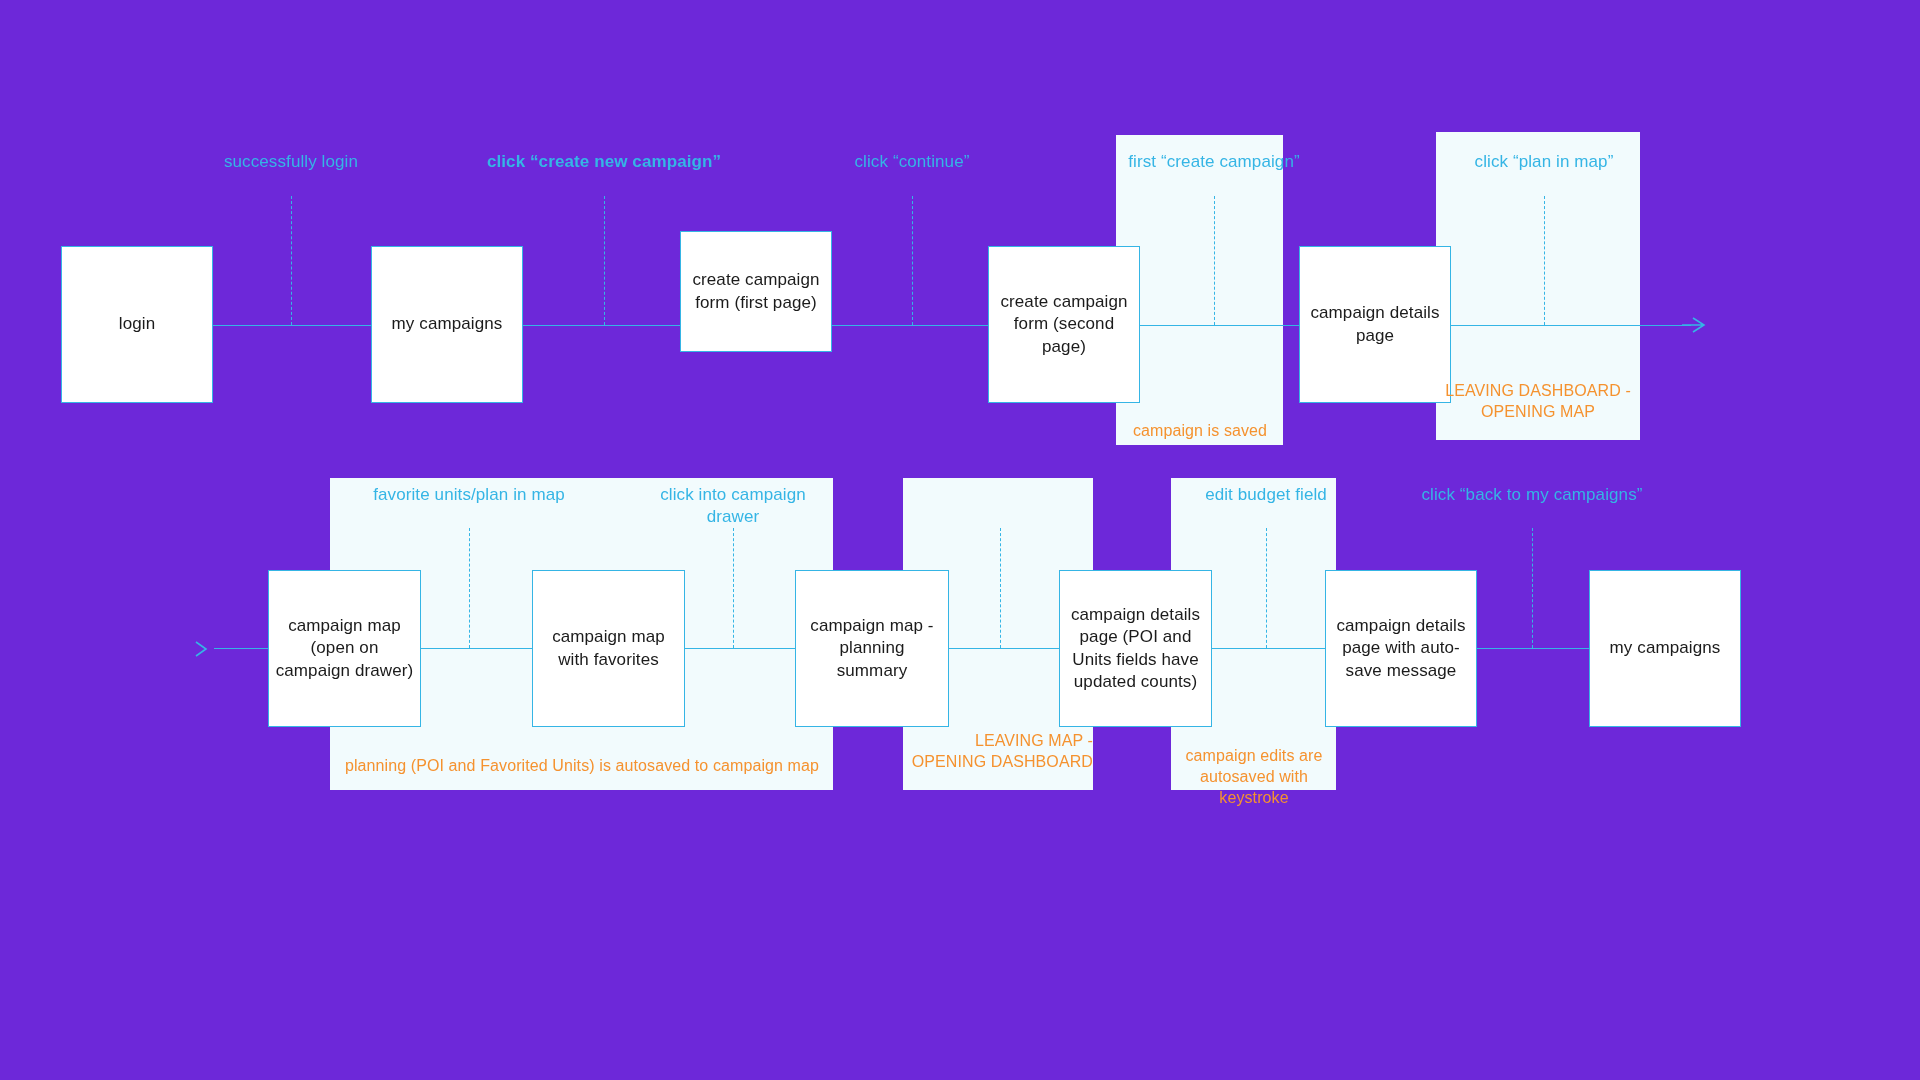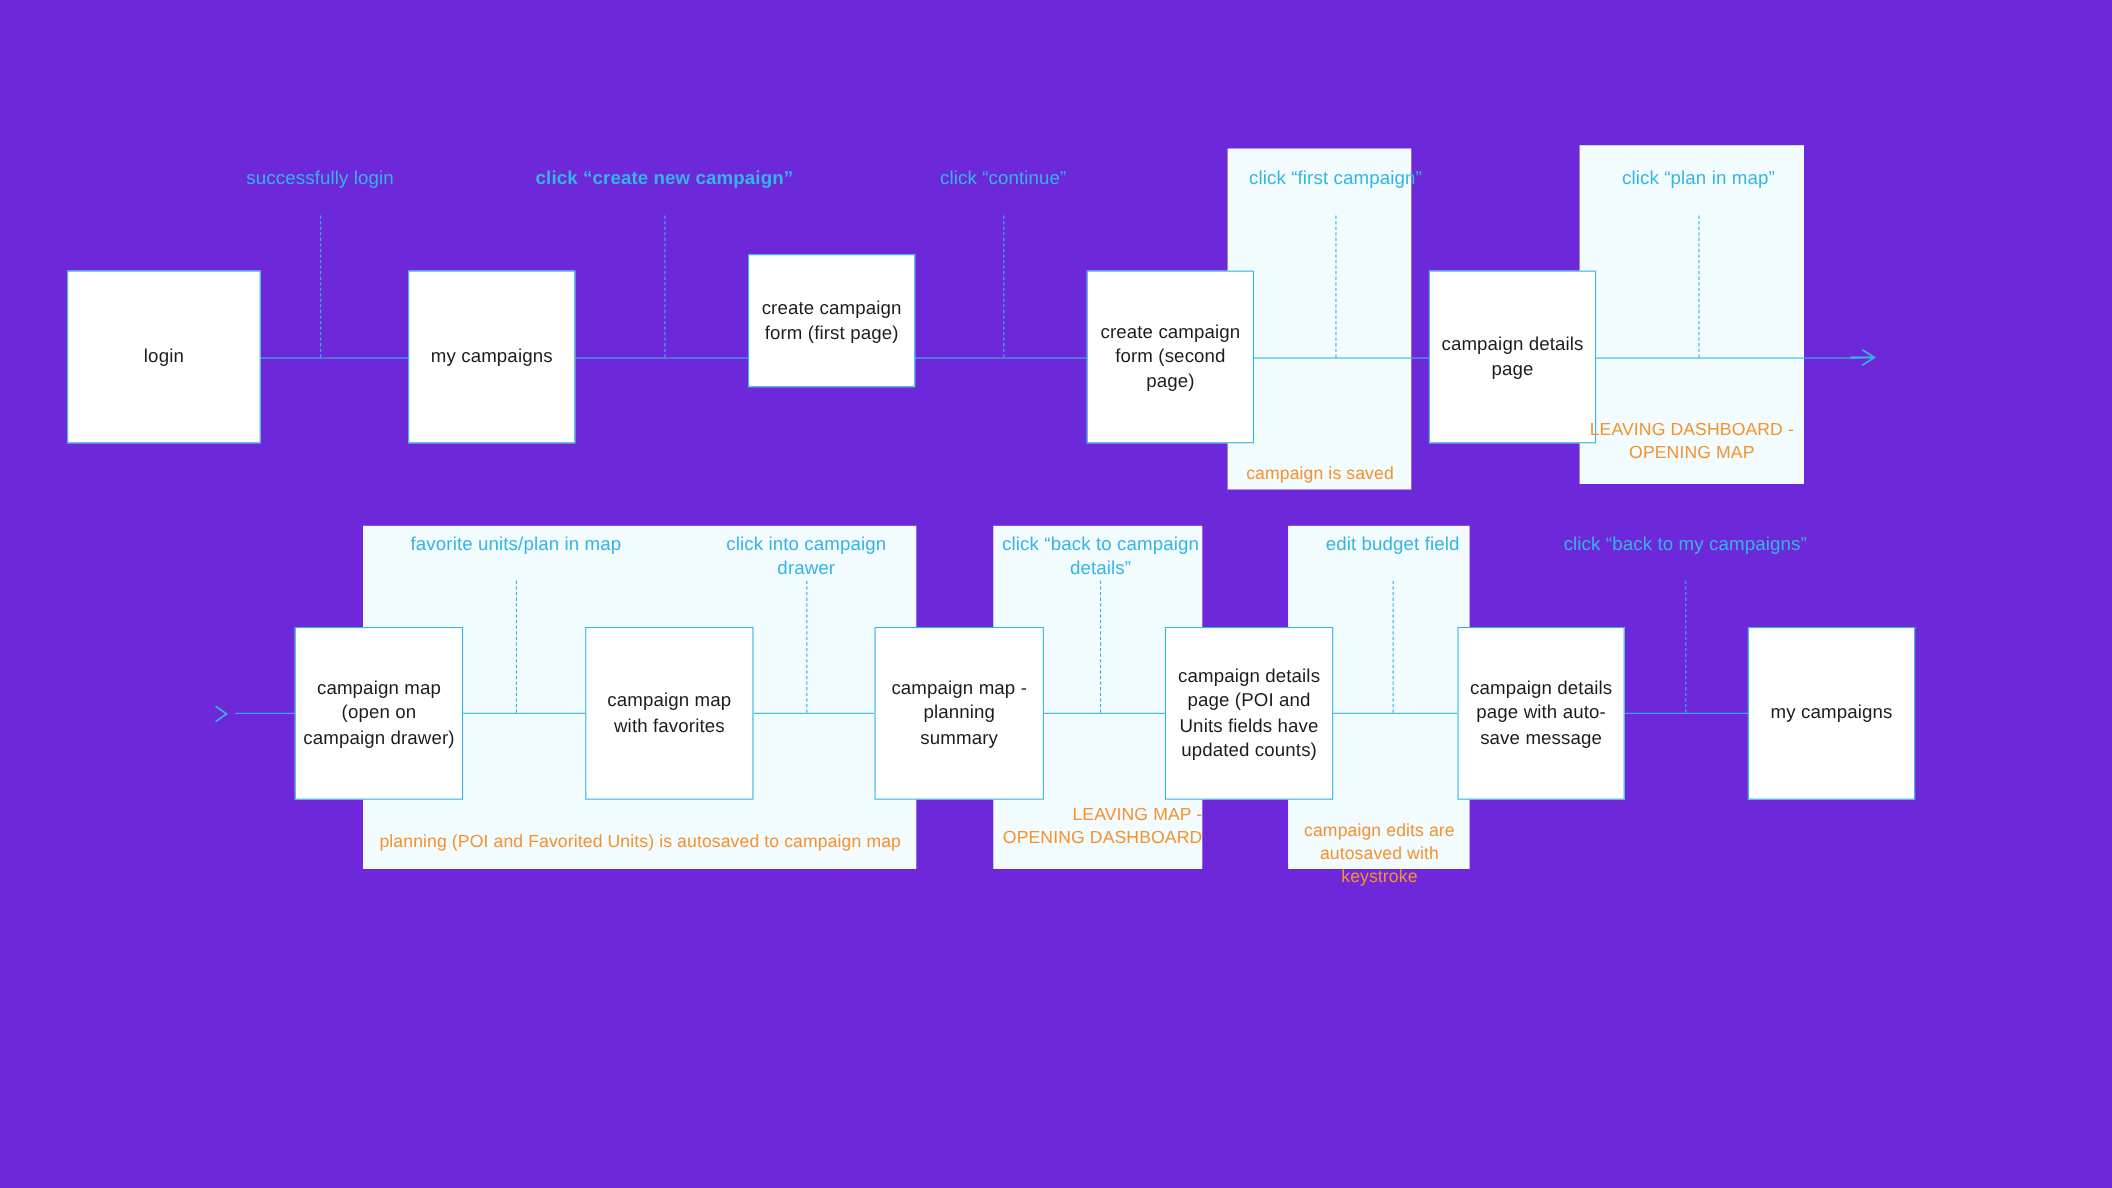--- a/index.html
+++ b/index.html
@@ -114,24 +114,24 @@
 
   <div class="dash" style="left:291px; top:196px; height:129px;"></div>
   <div class="dash" style="left:604px; top:196px; height:129px;"></div>
   <div class="dash" style="left:912px; top:196px; height:129px;"></div>
   <div class="dash" style="left:1214px; top:196px; height:129px;"></div>
   <div class="dash" style="left:1544px; top:196px; height:129px;"></div>
 
   <div class="evt" style="left:171px; top:151px; width:240px;">successfully login</div>
   <div class="evt" style="left:474px; top:151px; width:260px;font-weight:bold;">click “create new campaign”</div>
   <div class="evt" style="left:792px; top:151px; width:240px;">click “continue”</div>
-  <div class="evt" style="left:1089px; top:151px; width:250px;">click “first campaign”</div>
+  <div class="evt" style="left:1089px; top:151px; width:250px;">first “create campaign”</div>
   <div class="evt" style="left:1424px; top:151px; width:240px;">click “plan in map”</div>
 
-  <div class="node" style="left:61px; top:246px; width:176px; height:157px;">
+  <div class="node" style="left:61px; top:246px; width:152px; height:157px;">
     <span>login</span>
   </div>
   <div class="node" style="left:371px; top:246px; width:152px; height:157px;">
     <span>my campaigns</span>
   </div>
   <div class="node" style="left:680px; top:231px; width:152px; height:121px;">
     <span>create campaign form (first page)</span>
   </div>
   <div class="node" style="left:988px; top:246px; width:152px; height:157px;">
     <span>create campaign form (second page)</span>
@@ -159,21 +159,20 @@
   <div class="conn" style="left:1477px; top:648px; width:112px;"></div>
 
   <div class="dash" style="left:469px; top:528px; height:120px;"></div>
   <div class="dash" style="left:733px; top:528px; height:120px;"></div>
   <div class="dash" style="left:1000px; top:528px; height:120px;"></div>
   <div class="dash" style="left:1266px; top:528px; height:120px;"></div>
   <div class="dash" style="left:1532px; top:528px; height:120px;"></div>
 
   <div class="evt" style="left:349px; top:484px; width:240px;">favorite units/plan in map</div>
   <div class="evt" style="left:648px; top:484px; width:170px;">click into campaign drawer</div>
-  <div class="evt" style="left:908px; top:484px; width:185px;">click “back to campaign details”</div>
   <div class="evt" style="left:1176px; top:484px; width:180px;">edit budget field</div>
   <div class="evt" style="left:1412px; top:484px; width:240px;">click “back to my campaigns”</div>
 
   <div class="node" style="left:268px; top:570px; width:153px; height:157px;">
     <span>campaign map (open on campaign drawer)</span>
   </div>
   <div class="node" style="left:532px; top:570px; width:153px; height:157px;">
     <span>campaign map with favorites</span>
   </div>
   <div class="node" style="left:795px; top:570px; width:154px; height:157px;">

